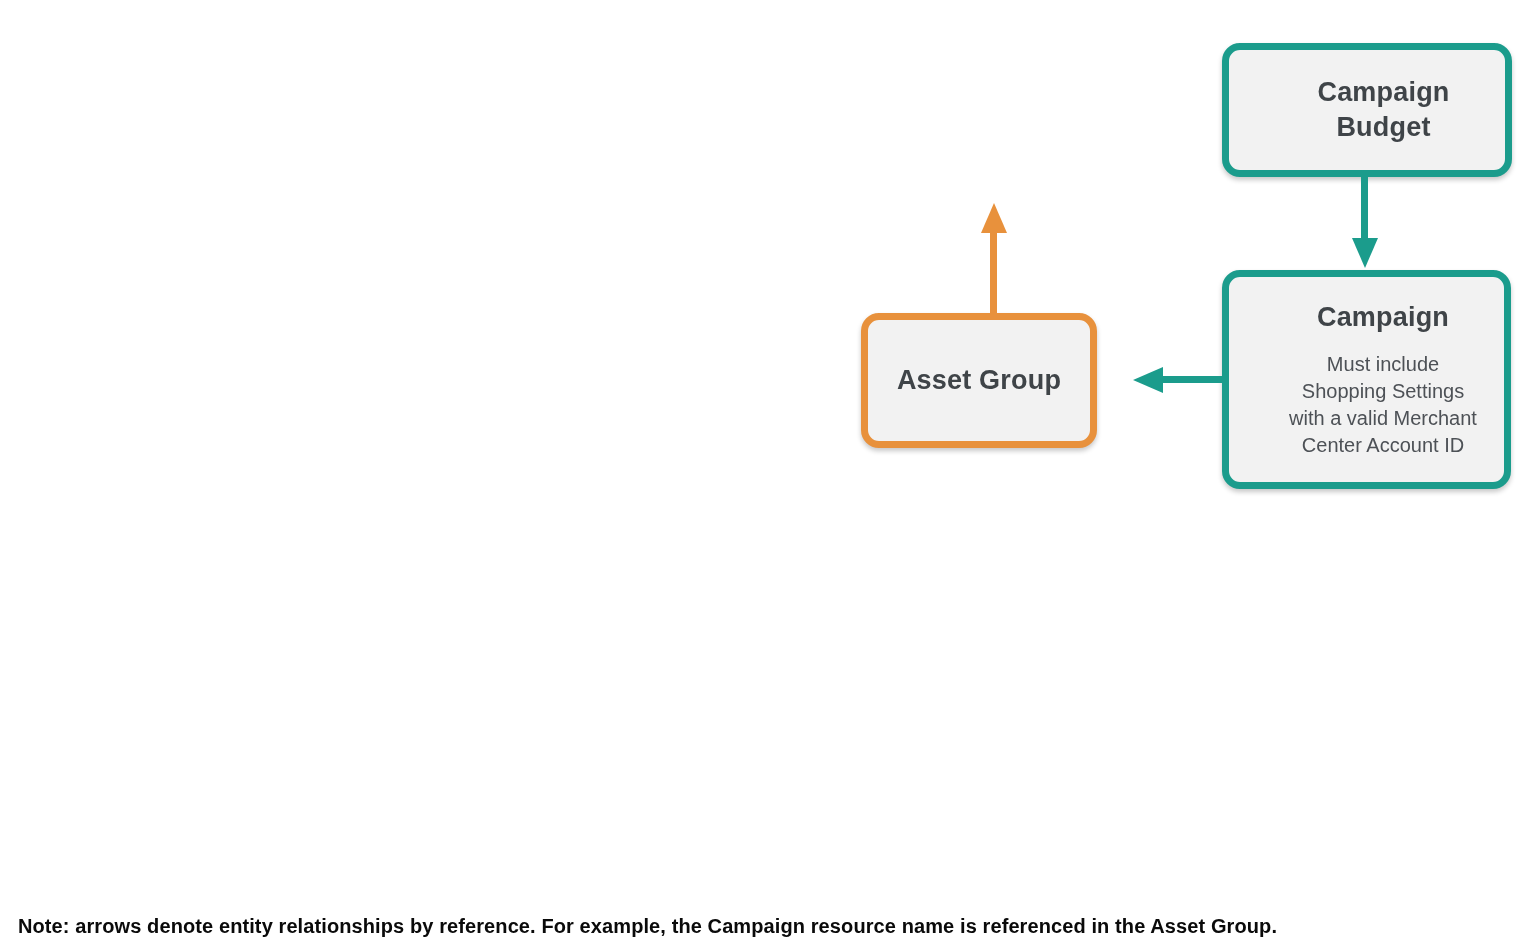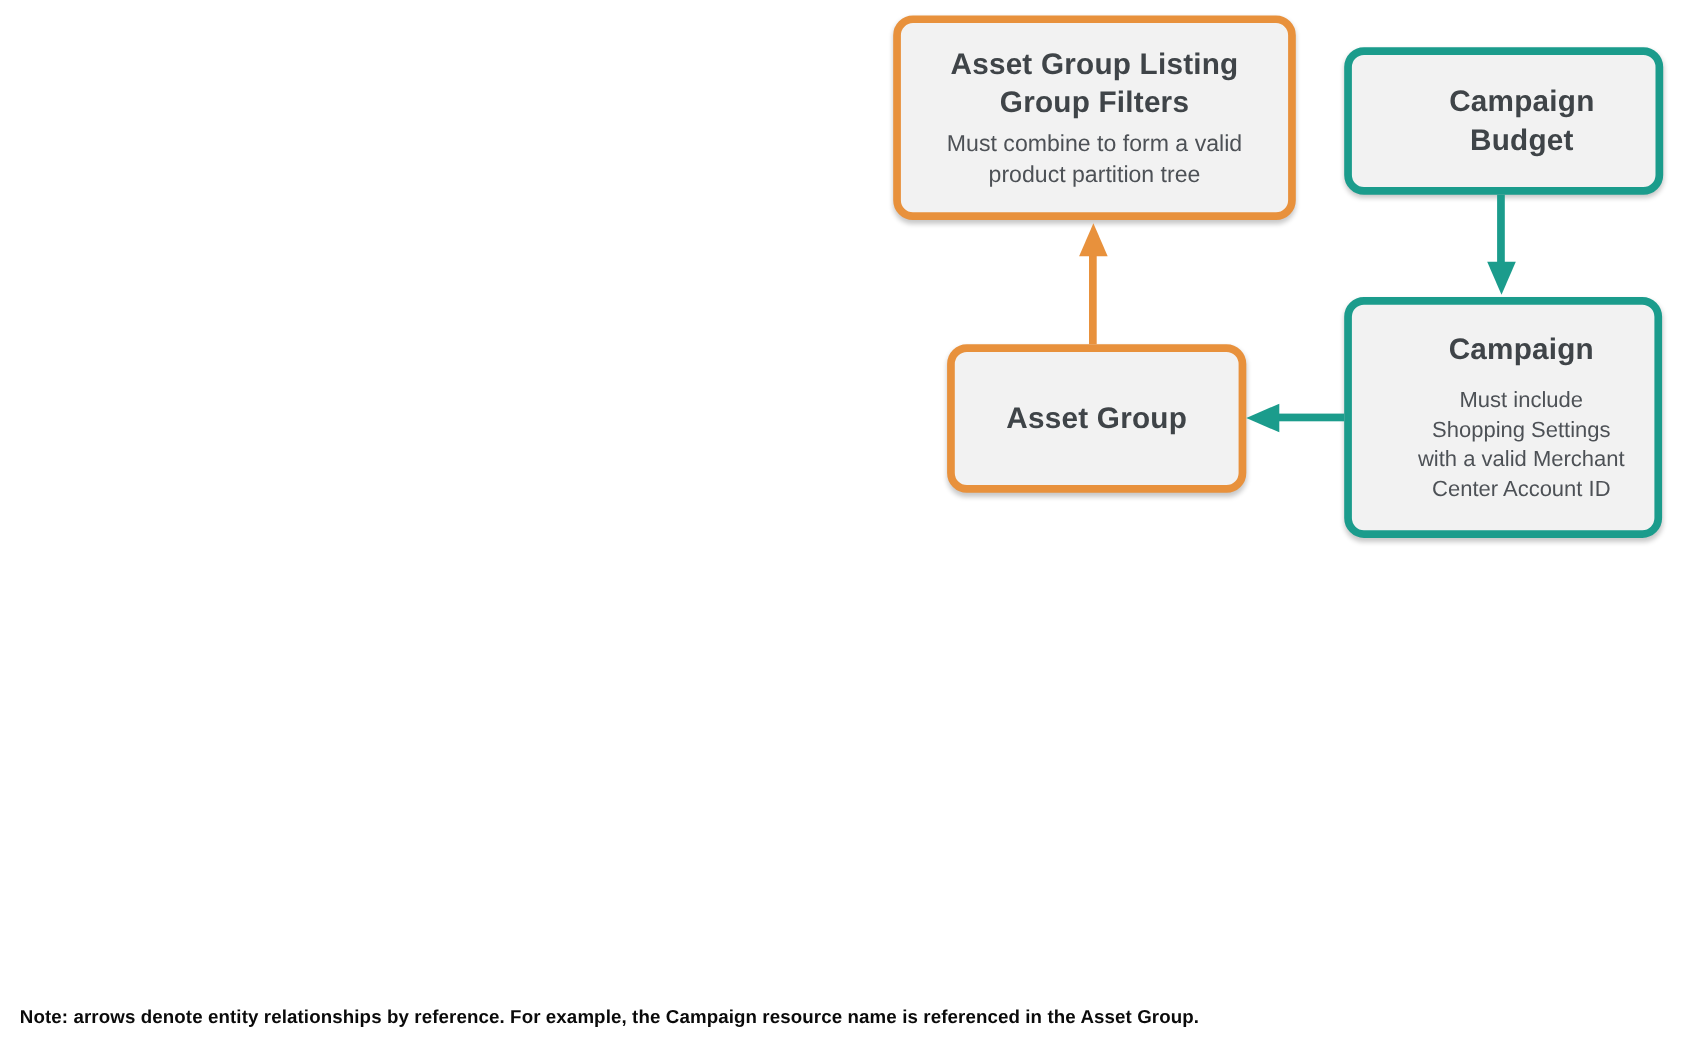--- a/index.html
+++ b/index.html
@@ -42,21 +42,21 @@
   .node-subtitle {
     font-size: 21px;
     line-height: 28px;
     color: #4D5156;
     white-space: pre-line;
     margin-top: 6px;
   }
 
   #node-filters        { left: 812px;  top: 14px;  width: 366px; height: 186px; }
   #node-campaign-budget{ left: 1222px; top: 43px;  width: 290px; height: 134px; }
-  #node-asset-group    { left: 861px;  top: 313px; width: 272px; height: 135px; }
+  #node-asset-group    { left: 861px;  top: 313px; width: 236px; height: 135px; }
   #node-campaign       { left: 1222px; top: 270px; width: 289px; height: 219px; }
 
   #node-campaign .node-subtitle {
     font-size: 20px;
     line-height: 27px;
     margin-top: 16px;
   }
 
   
   .shaft { position: absolute; }
@@ -95,38 +95,32 @@
     left: 1133px; top: 367px;
     border-top: 13px solid transparent;
     border-bottom: 13px solid transparent;
     border-right: 30px solid #1B9C8C;
   }
 
   .note {
     position: absolute;
     left: 18px;
     top: 915px;
-    font-size: 17px;
+    font-size: 20px;
     font-weight: bold;
     color: #0A0A0A;
     letter-spacing: 0.1px;
     white-space: nowrap;
   }
 </style>
 </head>
 <body>
 
 <div class="canvas">
 
-  <div class="node orange" id="node-filters">
-    <div class="node-title">Asset Group Listing
-Group Filters</div>
-    <div class="node-subtitle">Must combine to form a valid
-product partition tree</div>
-  </div>
 
   <div class="node teal" id="node-campaign-budget">
     <div class="node-title">Campaign
 Budget</div>
   </div>
 
   <div class="node orange" id="node-asset-group">
     <div class="node-title">Asset Group</div>
   </div>
 

